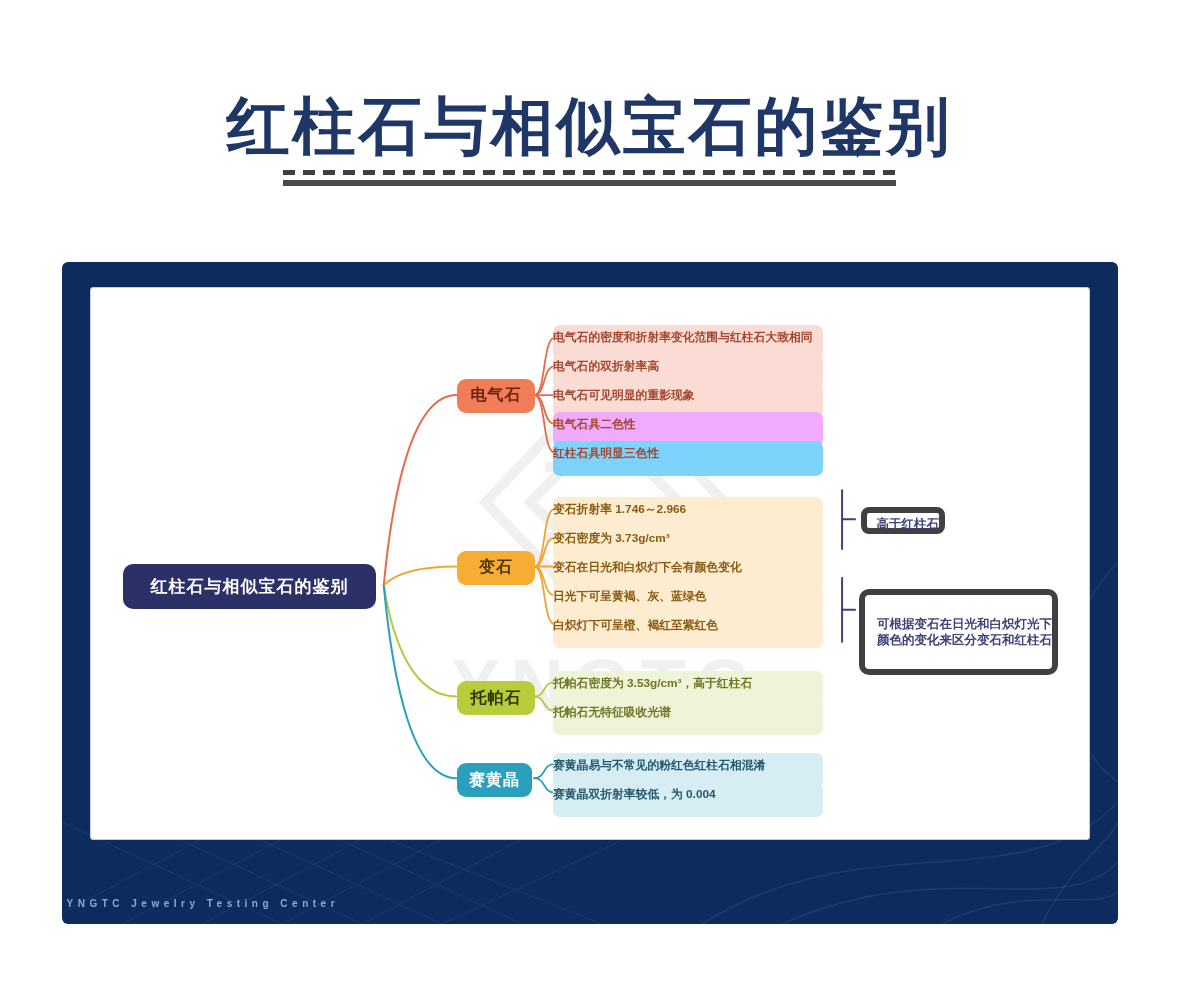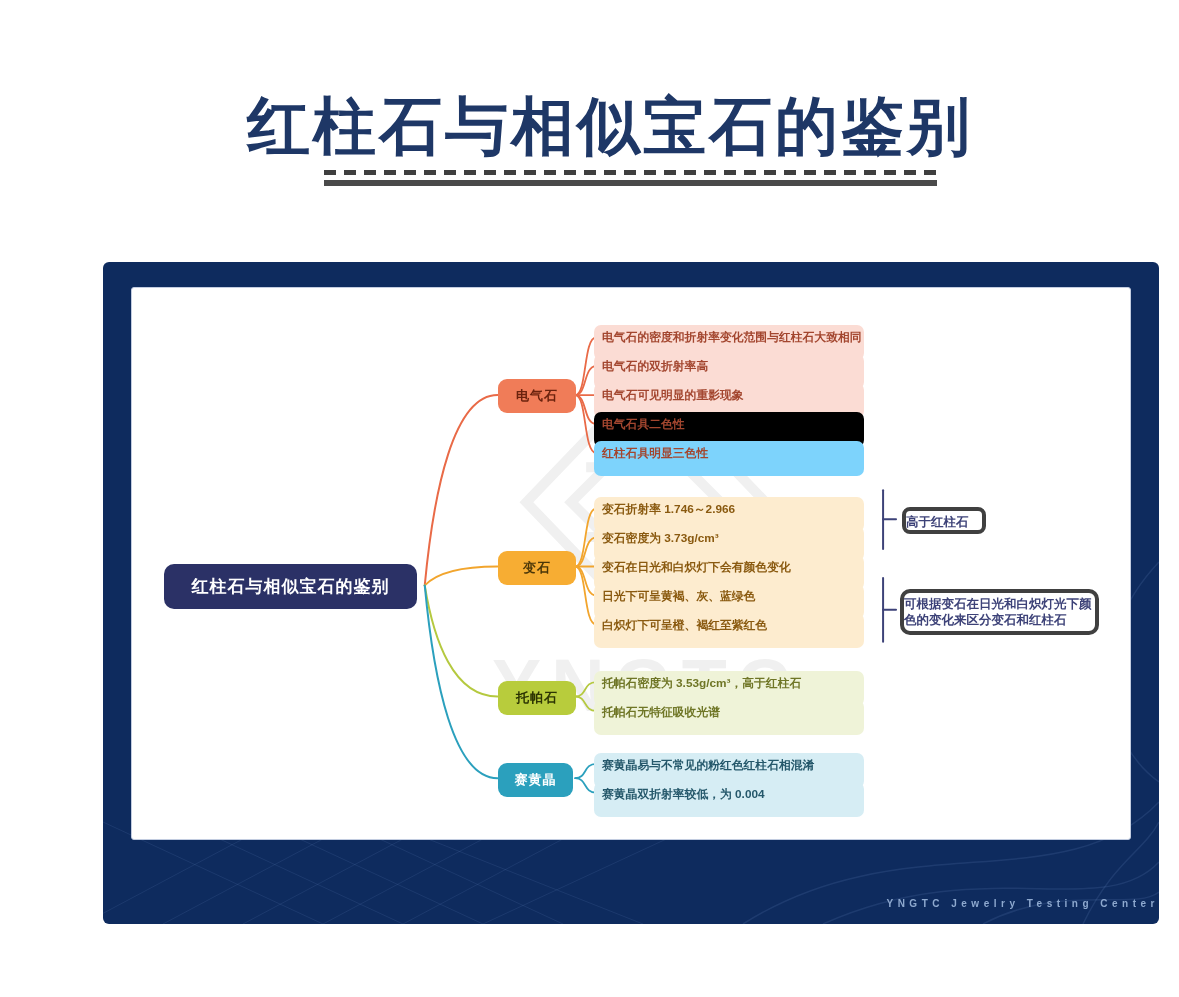--- a/index.html
+++ b/index.html
@@ -1,19 +1,19 @@
 <!DOCTYPE html>
 <html><head>
 <meta charset="utf-8">
 <style>
   * { margin:0; padding:0; box-sizing:border-box; }
   html,body { background:#ffffff; }
   body { font-family:"Liberation Sans","DejaVu Sans",sans-serif; width:1179px; height:997px; position:relative; overflow:hidden; }
 
-  .stage { position:absolute; inset:0;margin-left:41px; }
+  .stage { position:absolute; inset:0; }
 
   .title { position:absolute; top:84px; left:0; width:100%; text-align:center;
            font-size:63px; font-weight:800; letter-spacing:3px; color:#1e3766; }
 
   .title-underline { position:absolute; top:170px; left:283px; width:613px; }
   .dash-line { height:5px;
     background:repeating-linear-gradient(90deg,#3f3f3f 0 12px, transparent 12px 20px); }
   .solid-line { height:6px; background:#4a4a4a; margin-top:5px; }
 
   .card { position:absolute; left:62px; top:262px; width:1056px; height:662px;
@@ -25,37 +25,37 @@
 
   .watermark, .connectors { position:absolute; inset:0; width:100%; height:100%; }
 
   .root-node { position:absolute; left:32px; top:276px; width:253px; height:45px;
                background:#2b3166; color:#ffffff; border-radius:10px;
                display:flex; align-items:center; justify-content:center;
                font-size:17px; font-weight:700; letter-spacing:1px; }
 
   .branch-node { position:absolute; border-radius:9px;
                  display:flex; align-items:center; justify-content:center;
-                 font-size:13px; font-weight:700; letter-spacing:1px; }
+                 font-size:16px; font-weight:700; letter-spacing:1px; }
 
   .leaf { position:absolute; width:270px; height:35px; border-radius:7px;
           font-size:11.8px; font-weight:600; line-height:25px;
-          padding-left:8px; white-space:nowrap; overflow:visible; }
+          white-space:nowrap; overflow:visible; }
 
-  .anno { position:absolute; background:#ffffff; border:4px solid #404040; color:#3d4278;
-          font-weight:600; text-align:left; }
+  .anno { position:absolute; background:#ffffff; border:6px solid #404040; color:#3d4278;
+          font-weight:600; text-align:right; }
   .anno1 { left:770px; top:219px; width:84px; height:27px; border-radius:8px;
            font-size:12.5px; line-height:23px; }
   .anno2 { left:768px; top:301px; width:199px; border-radius:10px;
-           font-size:12.5px; line-height:16px; padding:3px 0; word-break:break-all; }
+           font-size:12.5px; line-height:16px; padding:21px 0; word-break:break-all; }
 
   .footer-cn { position:absolute; left:0; top:595px; width:100%; text-align:center;
                color:#ffffff; font-size:26px; font-weight:600;
                letter-spacing:0.48em; text-indent:0.48em; }
-  .footer-en { position:absolute; left:0; top:636px; width:100%; text-align:right;
+  .footer-en { position:absolute; left:0; top:636px; width:100%; text-align:left;
                color:#8ea9cf; font-size:10px; font-weight:700;
                letter-spacing:0.45em; text-indent:0.45em; }
 </style>
 </head>
 <body>
 
 <div class="stage">
 
   <h1 class="title">红柱石与相似宝石的鉴别</h1>
 
@@ -125,21 +125,21 @@
           <path d="M753,323 L766,323" stroke="#3d4278" stroke-width="2" fill="none" stroke-linecap="round"></path>
         </svg>
 
       <div class="root-node">红柱石与相似宝石的鉴别</div>
 
       <div id="nodes-layer">
           <div class="branch-node" style="left: 366px; top: 90.5px; width: 78px; height: 34px; background: rgb(240, 124, 88); color: rgb(107, 34, 13);">电气石</div>
           <div class="leaf" style="left: 462px; top: 37px; background: rgb(251, 220, 212); color: rgb(163, 70, 47);">电气石的密度和折射率变化范围与红柱石大致相同</div>
           <div class="leaf" style="left: 462px; top: 66px; background: rgb(251, 220, 212); color: rgb(163, 70, 47);">电气石的双折射率高</div>
           <div class="leaf" style="left: 462px; top: 95px; background: rgb(251, 220, 212); color: rgb(163, 70, 47);">电气石可见明显的重影现象</div>
-          <div class="leaf" style="left: 462px; top: 124px; background: #000000; color: rgb(163, 70, 47);">电气石具二色性</div>
+          <div class="leaf" style="left: 462px; top: 124px; background: #f0abfc; color: rgb(163, 70, 47);">电气石具二色性</div>
           <div class="leaf" style="left: 462px; top: 153px; background: #7dd3fc; color: rgb(163, 70, 47);">红柱石具明显三色性</div>
           <div class="branch-node" style="left: 366px; top: 262.5px; width: 78px; height: 34px; background: rgb(247, 173, 51); color: rgb(74, 54, 8);">变石</div>
           <div class="leaf" style="left: 462px; top: 209px; background: rgb(253, 236, 207); color: rgb(138, 90, 16);">变石折射率 1.746～2.966</div>
           <div class="leaf" style="left: 462px; top: 238px; background: rgb(253, 236, 207); color: rgb(138, 90, 16);">变石密度为 3.73g/cm³</div>
           <div class="leaf" style="left: 462px; top: 267px; background: rgb(253, 236, 207); color: rgb(138, 90, 16);">变石在日光和白炽灯下会有颜色变化</div>
           <div class="leaf" style="left: 462px; top: 296px; background: rgb(253, 236, 207); color: rgb(138, 90, 16);">日光下可呈黄褐、灰、蓝绿色</div>
           <div class="leaf" style="left: 462px; top: 325px; background: rgb(253, 236, 207); color: rgb(138, 90, 16);">白炽灯下可呈橙、褐红至紫红色</div>
           <div class="branch-node" style="left: 366px; top: 393px; width: 78px; height: 34px; background: rgb(184, 204, 60); color: rgb(44, 52, 3);">托帕石</div>
           <div class="leaf" style="left: 462px; top: 383px; background: rgb(239, 243, 216); color: rgb(111, 118, 38);">托帕石密度为 3.53g/cm³，高于红柱石</div>
           <div class="leaf" style="left: 462px; top: 412px; background: rgb(239, 243, 216); color: rgb(111, 118, 38);">托帕石无特征吸收光谱</div>

